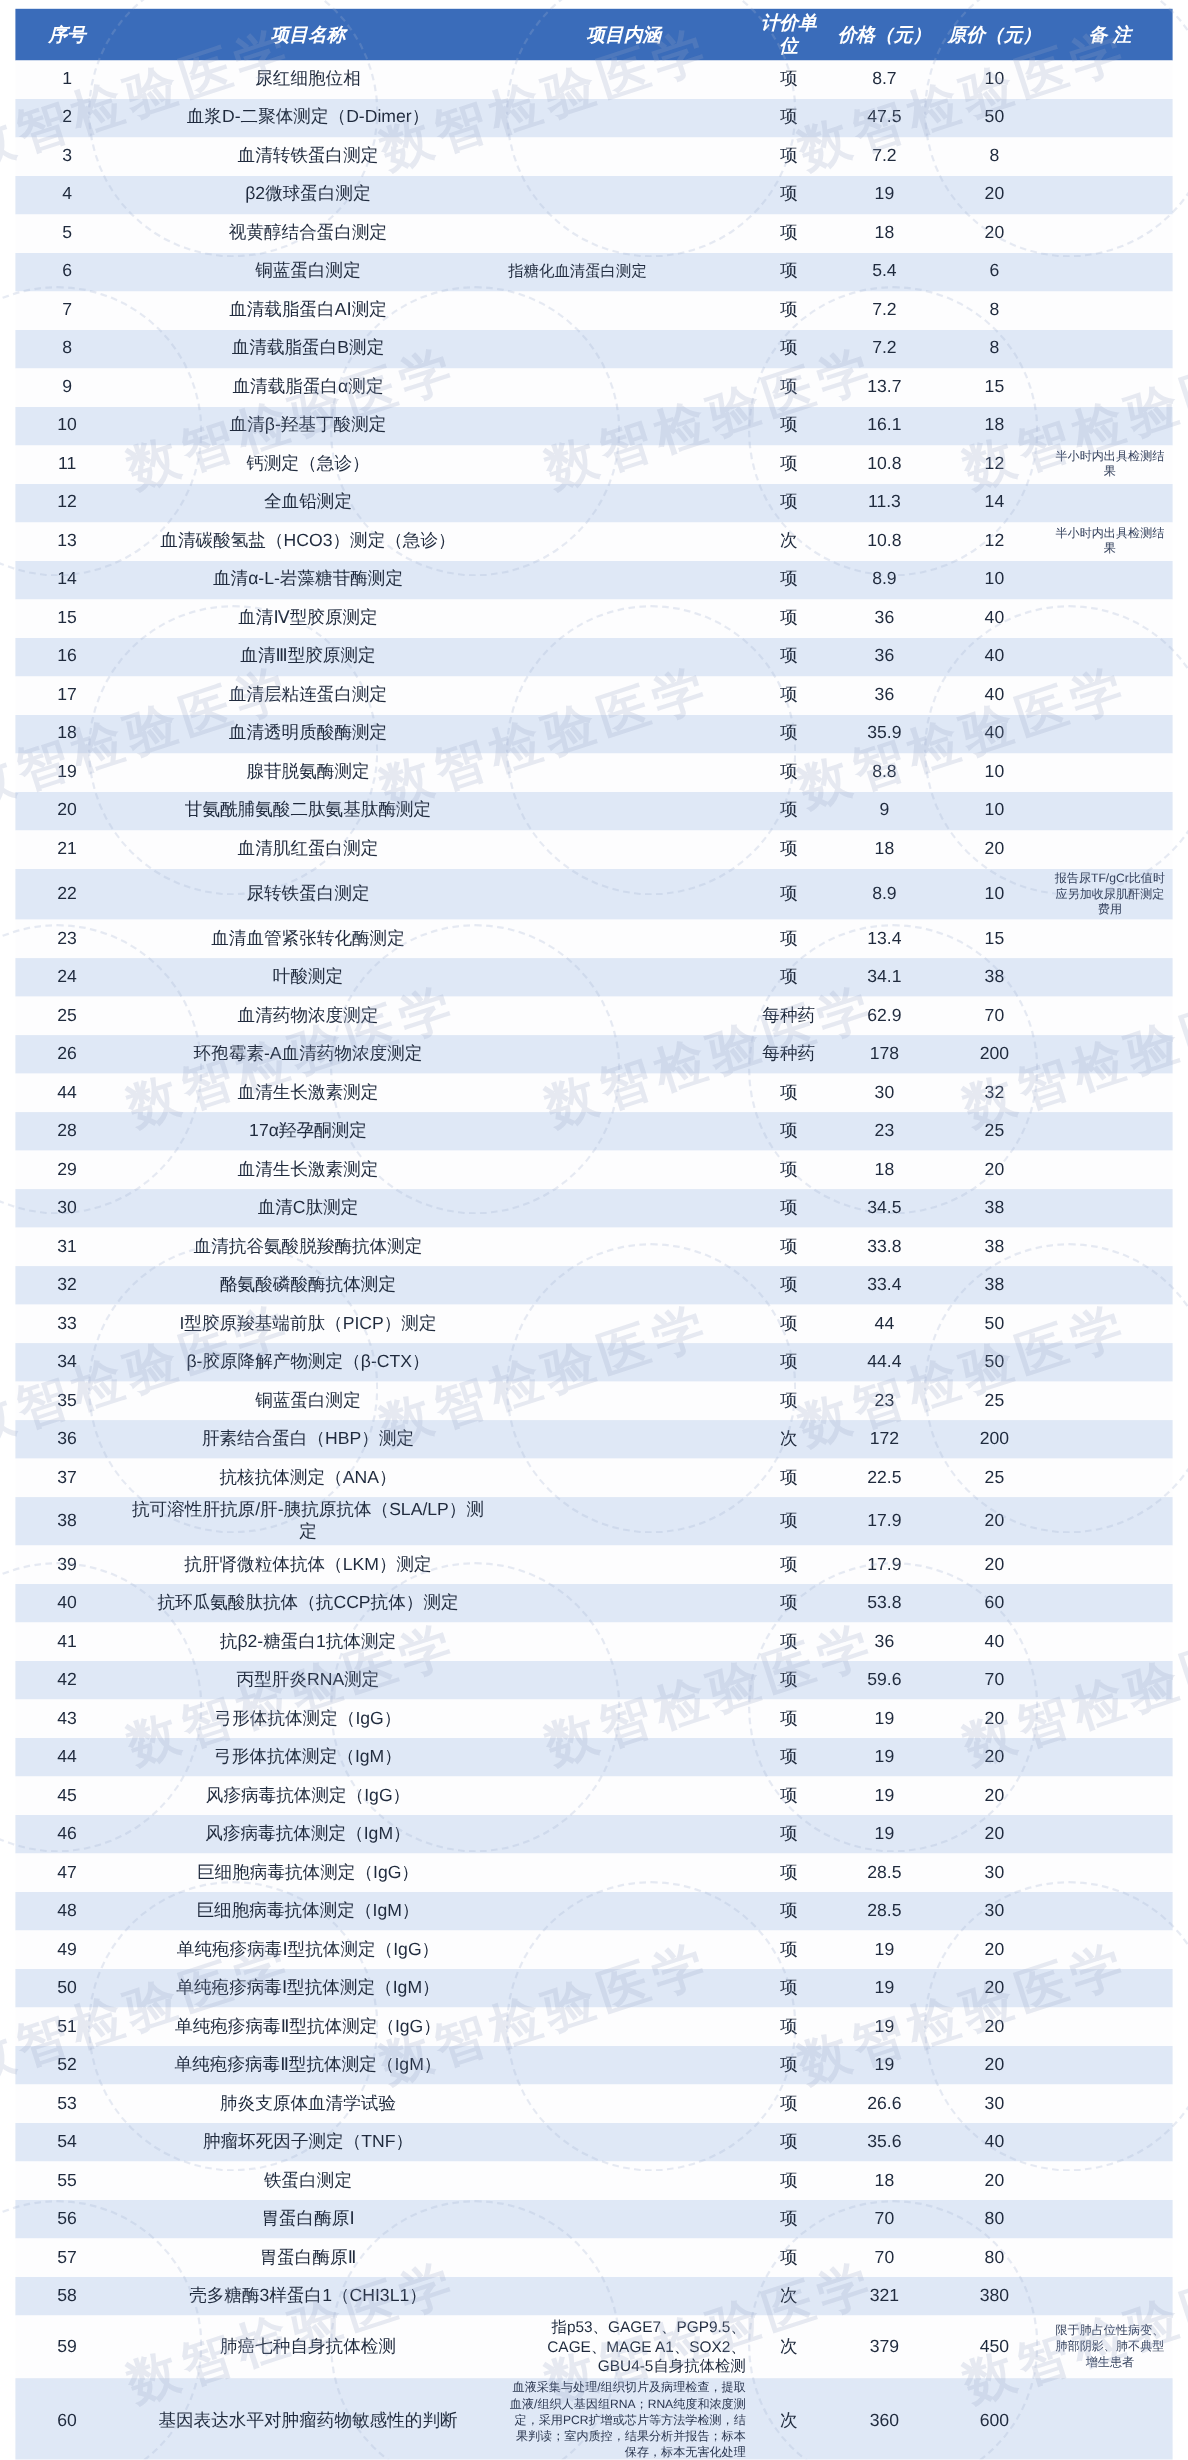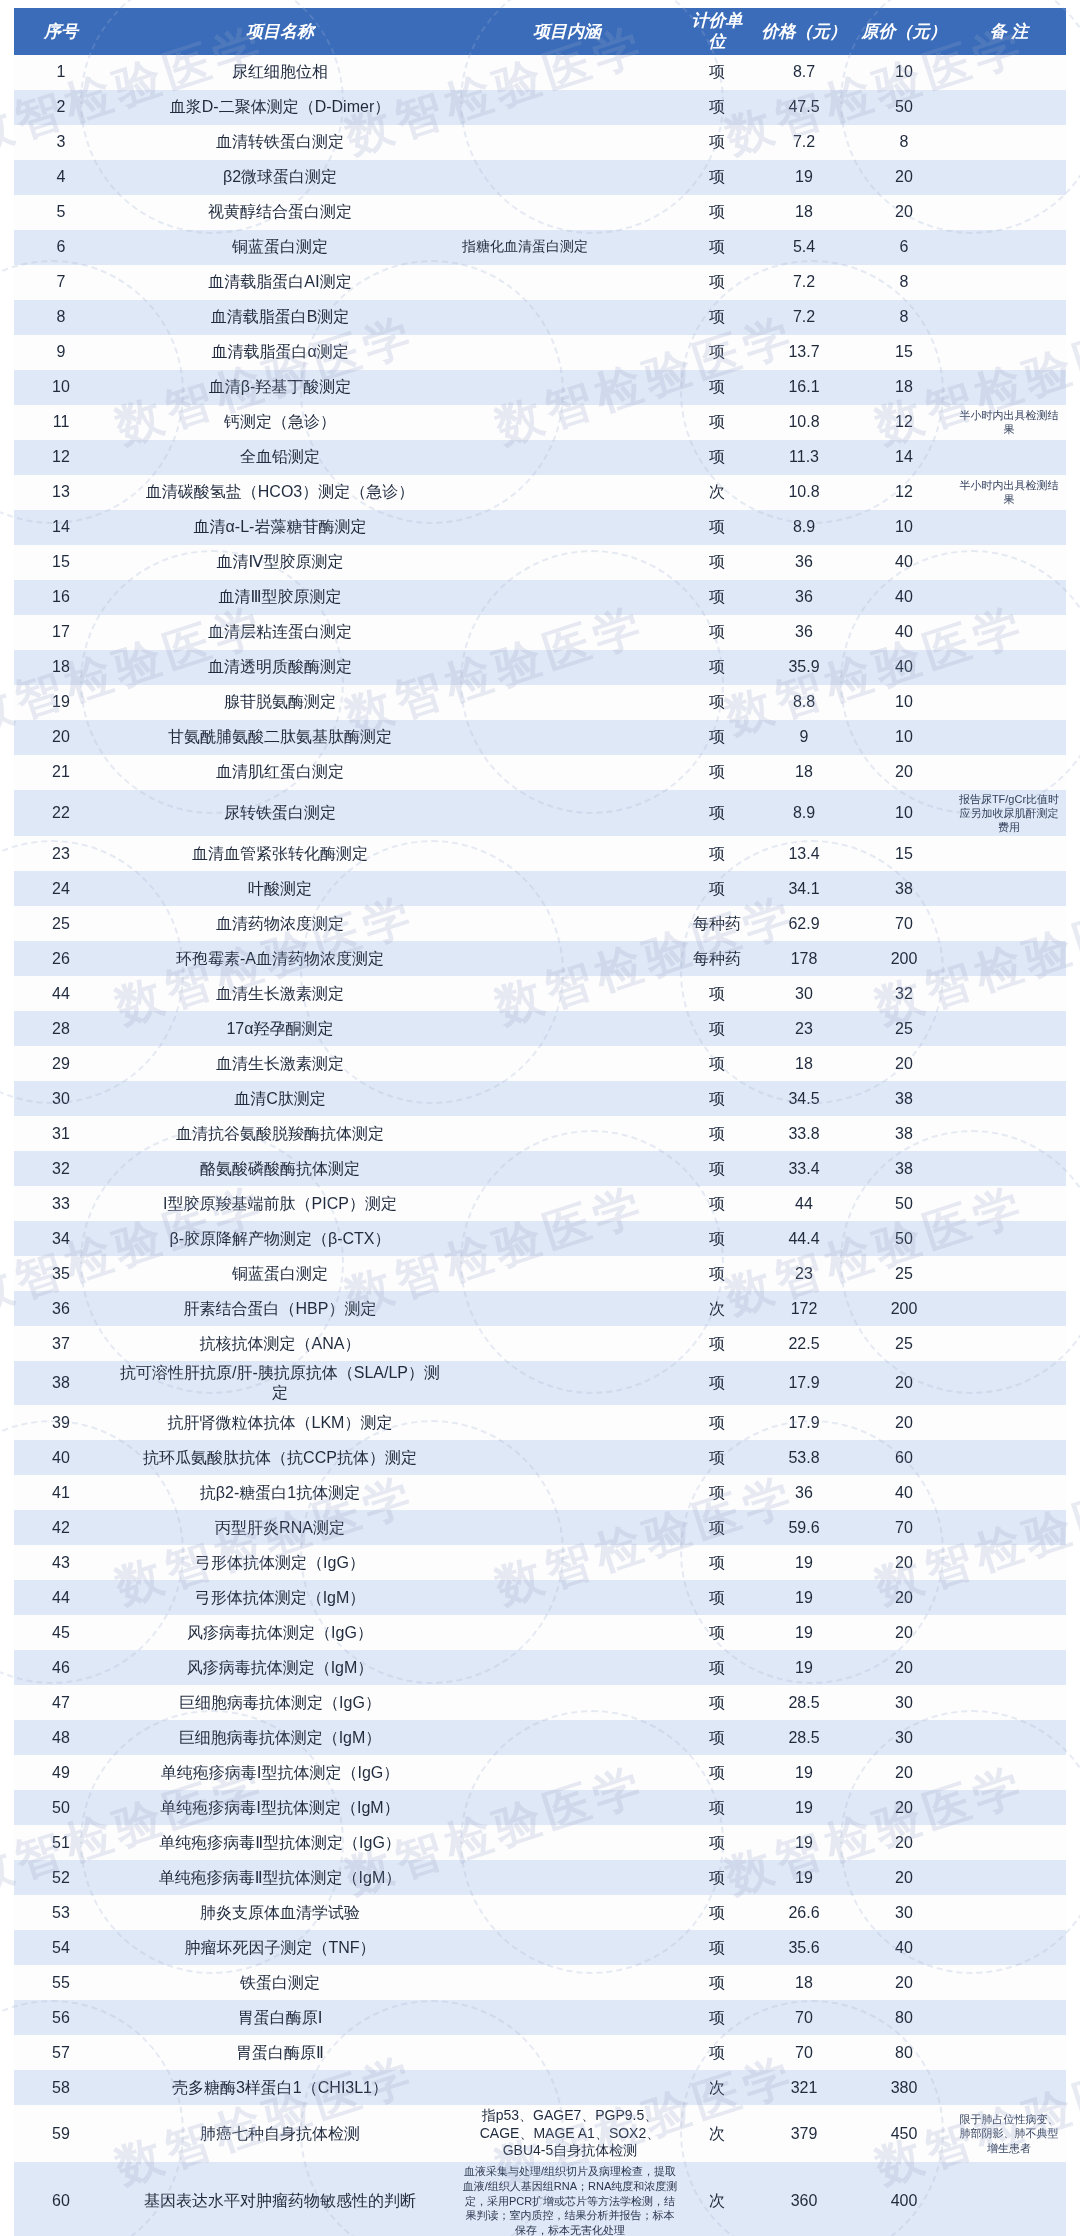--- a/index.html
+++ b/index.html
@@ -6,21 +6,21 @@
     font-family:"Liberation Sans","DejaVu Sans",sans-serif;color:#1f2a3d;}
   .page{position:relative;width:1080px;height:2236px;}
   .table-wrap{position:absolute;top:8px;left:14px;width:1052px;}
   .grid-row{display:grid;grid-template-columns:94px 344px 230px 70px 104px 96px 1fr;align-items:center;}
   .thead{background:#3a6cba;color:#ffffff;font-weight:bold;font-size:17px;min-height:37px;font-style:italic;}
   .thead .cell{justify-content:center;text-align:center;}
   .row{min-height:35px;font-size:16px;background:#fdfdfe;}
   .row:nth-child(even){background:#dfe8f6;}
   .cell{display:flex;align-items:center;justify-content:center;text-align:center;padding:2px 4px;
     line-height:1.25;box-sizing:border-box;}
-  .cell.content{justify-content:flex-start;text-align:center;font-size:14px;padding-left:10px;}
+  .cell.content{justify-content:flex-start;text-align:right;font-size:14px;padding-left:10px;}
   .cell.content.tiny{font-size:11px;line-height:1.35;color:#2a3650;}
   .cell.remark{font-size:11px;line-height:1.3;color:#33405c;}
   .tbl-bottom{border-bottom:2px solid #5a5f6a;}
   
   .wm-layer{position:absolute;inset:0;pointer-events:none;z-index:5;overflow:hidden;}
   .wm-item{position:absolute;color:rgba(150,165,195,0.22);font-size:46px;font-weight:bold;
     transform:rotate(-18deg);white-space:nowrap;letter-spacing:6px;}
   .wm-circle{position:absolute;border:2px dashed rgba(160,175,205,0.25);border-radius:50%;
     width:260px;height:260px;}
 </style>
@@ -680,19 +680,19 @@
       <div class="cell">450</div>
       <div class="cell remark">限于肺占位性病变、肺部阴影、肺不典型增生患者</div>
     </div>
 
     <div class="grid-row row">
       <div class="cell">60</div>
       <div class="cell">基因表达水平对肿瘤药物敏感性的判断</div>
       <div class="cell content tiny">血液采集与处理/组织切片及病理检查，提取血液/组织人基因组RNA；RNA纯度和浓度测定，采用PCR扩增或芯片等方法学检测，结果判读；室内质控，结果分析并报告；标本保存，标本无害化处理</div>
       <div class="cell">次</div>
       <div class="cell">360</div>
-      <div class="cell">400</div>
+      <div class="cell">600</div>
       <div class="cell remark"></div>
     </div>
   </div>
   </div>
 
 </div>
 
 </body></html>

